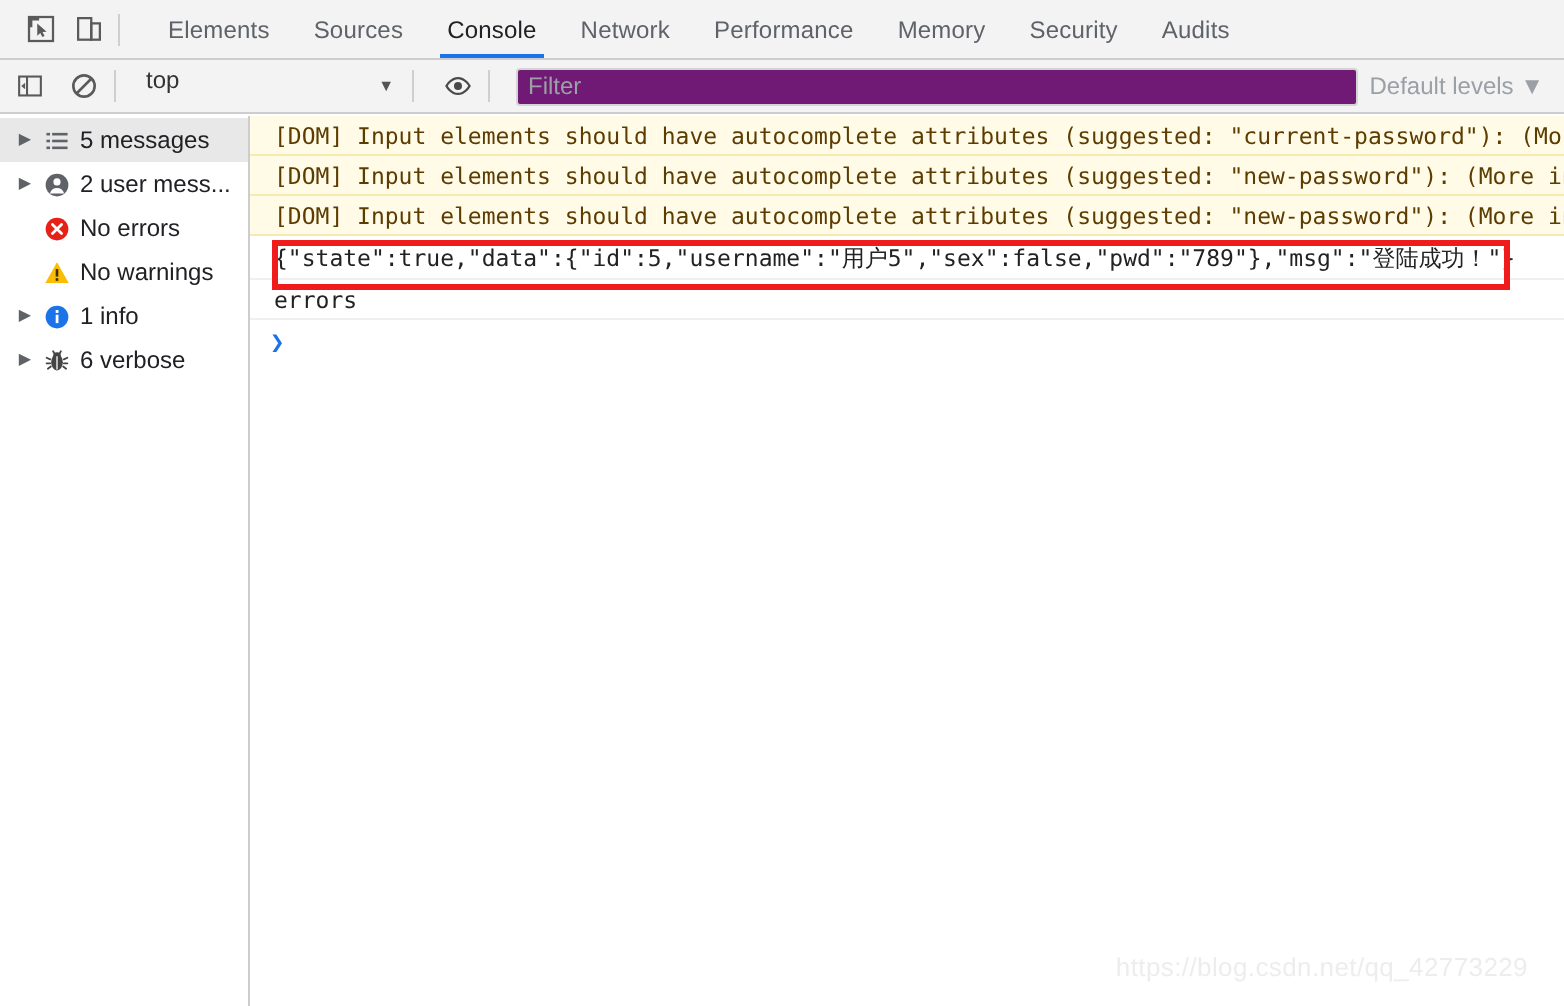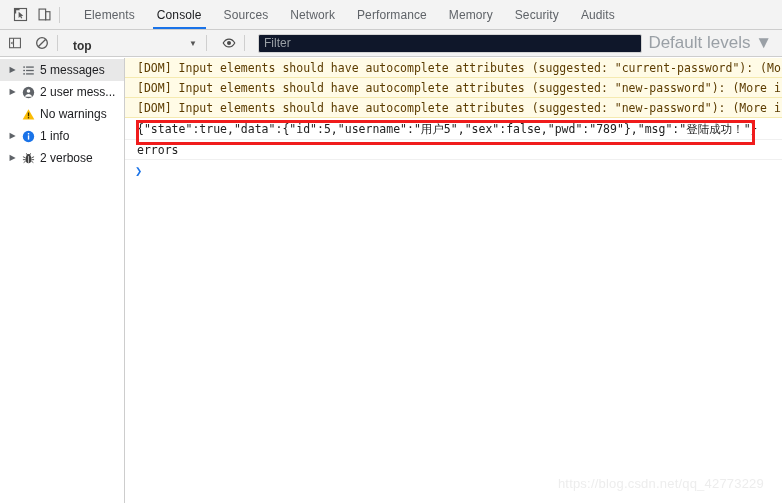--- a/index.html
+++ b/index.html
@@ -75,49 +75,48 @@
     align-items: center;
     border-bottom: 1px solid #cdcdcd;
   }
   .fb-icon {
     width: 24px; height: 22px;
     display: flex; align-items: center; justify-content: center;
     color: #5a5a5a;
     margin-left: 3px;
   }
   .ctx-select {
-    display: flex; align-items: flex-end;
+    display: flex; align-items: flex-start;
     width: 130px;
     height: 20px;
     margin-left: 8px;
     font-size: 12px;
     color: #333;
     position: relative;
-    font-weight: bold;
   }
   .ctx-select .caret {
     position: absolute; right: 6px; top: 50%;
     transform: translateY(-50%);
     font-size: 8px; color: #555;
   }
   .filter-input {
     flex: 1;
     height: 19px;
     margin: 0 6px;
-    background: #0f172a;
+    background: #701a75;
     border: 1px solid #d4d4d4;
     border-radius: 2px;
     font-size: 12px;
     color: #333;
     padding: 0 5px;
     display: flex; align-items: center;
   }
   .filter-input .ph { color: #9aa0a6; }
   .levels {
-    font-size: 17px;
+    font-size: 12px;
     color: #9aa0a6;
     padding-right: 10px;
     white-space: nowrap;
   }
 
   
   .body-area {
     position: absolute;
     left: 0; top: 58px; right: 0; bottom: 0;
     display: flex;
@@ -240,25 +239,25 @@
           <rect x="2.2" y="2.2" width="7" height="11.5" fill="none" stroke="#5a5a5a" stroke-width="1.2"></rect>
           <rect x="9.2" y="5" width="4.6" height="8.7" fill="none" stroke="#5a5a5a" stroke-width="1.2"></rect>
         </svg>
       </div>
       <div class="vsep"></div>
     </div>
     <div class="tabs">
       <div class="tab">
           <span>Elements</span>
         </div>
+      <div class="tab">
+          <span>Sources</span>
+        </div>
       <div class="tab active">
           <span>Console</span>
-        </div>
-      <div class="tab">
-          <span>Sources</span>
         </div>
       <div class="tab">
           <span>Network</span>
         </div>
       <div class="tab">
           <span>Performance</span>
         </div>
       <div class="tab">
           <span>Memory</span>
         </div>
@@ -330,20 +329,30 @@
         <span class="sicon">
           <svg width="13" height="13" viewBox="0 0 16 16">
             <circle cx="8" cy="8" r="7" fill="#5f6368"></circle>
             <circle cx="8" cy="6.1" r="2.2" fill="#ffffff"></circle>
             <path d="M3.6 13.2 C4.3 10.9 6 9.8 8 9.8 C10 9.8 11.7 10.9 12.4 13.2 Z" fill="#ffffff"></path>
           </svg>
         </span>
         <span class="slabel">2 user mess...</span>
       </div>
 
+      <div class="side-row">
+        <span class="arrow blank">▶</span>
+        <span class="sicon">
+          <svg width="13" height="13" viewBox="0 0 16 16">
+            <circle cx="8" cy="8" r="7" fill="#e62117"></circle>
+            <path d="M5.2 5.2 L10.8 10.8 M10.8 5.2 L5.2 10.8" stroke="#ffffff" stroke-width="1.7" stroke-linecap="round"></path>
+          </svg>
+        </span>
+        <span class="slabel">No errors</span>
+      </div>
 
       <div class="side-row">
         <span class="arrow blank">▶</span>
         <span class="sicon">
           <svg width="13" height="13" viewBox="0 0 16 16">
             <path d="M8 1.4 L15.2 14.2 L0.8 14.2 Z" fill="#fbbc04"></path>
             <rect x="7.2" y="5.6" width="1.6" height="4.6" fill="#3c2f00"></rect>
             <rect x="7.2" y="11.2" width="1.6" height="1.6" fill="#3c2f00"></rect>
           </svg>
         </span>
@@ -374,21 +383,21 @@
               <line x1="2.4" y1="12.8" x2="4.2" y2="11.4"></line>
                 <line x1="13.6" y1="12.8" x2="11.8" y2="11.4"></line>
               <line x1="5.6" y1="2" x2="6.6" y2="3.8"></line>
                 <line x1="10.4" y1="2" x2="9.4" y2="3.8"></line>
             </g>
             <ellipse cx="8" cy="8.8" rx="3.6" ry="5" fill="#444"></ellipse>
             <ellipse cx="8" cy="4.4" rx="2.3" ry="1.8" fill="#444"></ellipse>
             <line x1="8" y1="5" x2="8" y2="13.3" stroke="#ffffff" stroke-width="0.8"></line>
           </svg>
         </span>
-        <span class="slabel">2 verbose</span>
+        <span class="slabel">6 verbose</span>
       </div>
     </div>
 
     <div class="console">
       <div class="msg warn">[DOM] Input elements should have autocomplete attributes (suggested: "current-password"): (More</div>
       <div class="msg warn">[DOM] Input elements should have autocomplete attributes (suggested: "new-password"): (More info</div>
       <div class="msg warn">[DOM] Input elements should have autocomplete attributes (suggested: "new-password"): (More info</div>
       <div class="msg log json-line">{"state":true,"data":{"id":5,"username":"用户5","sex":false,"pwd":"789"},"msg":"登陆成功！"}</div>
       <div class="msg log">errors</div>
       <div class="prompt-row">

